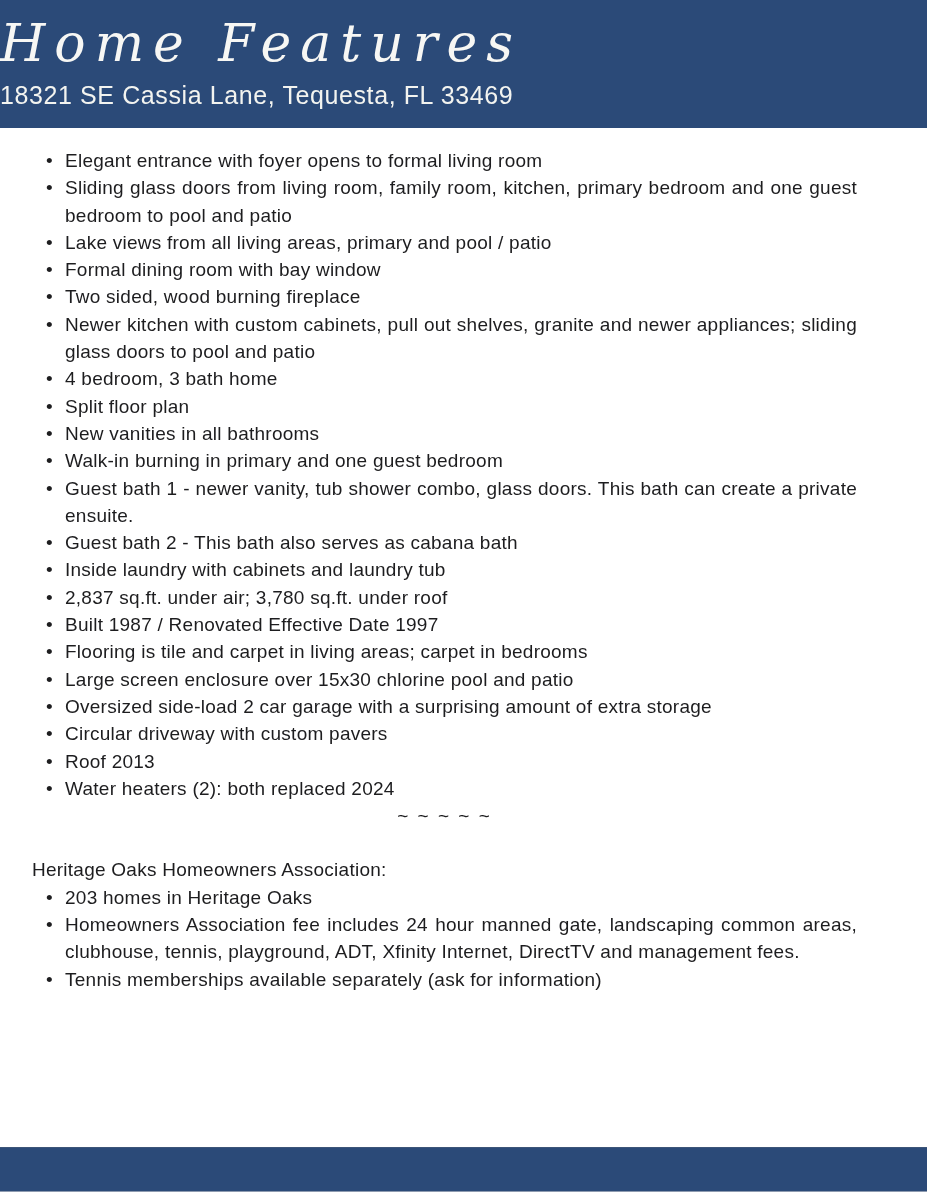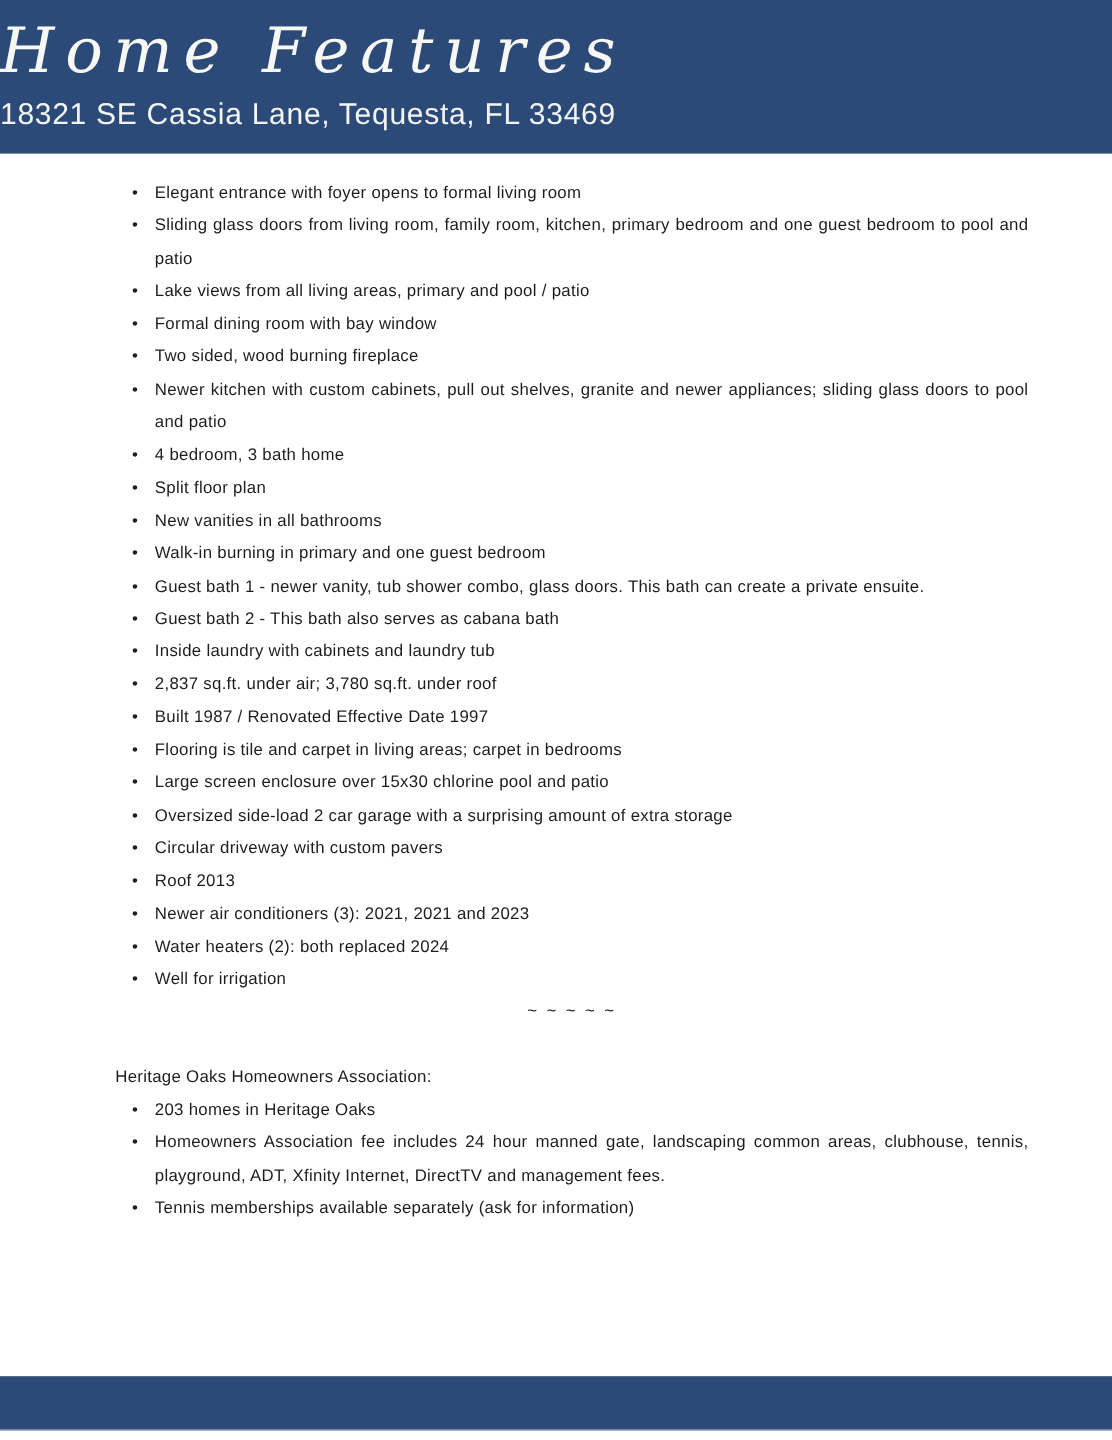--- a/index.html
+++ b/index.html
@@ -36,22 +36,22 @@
     color: #f3f4f0;
     font-size: 25px;
     line-height: 30px;
     letter-spacing: 0.6px;
     margin-top: 0;
     white-space: nowrap;
   }
 
   
   .content {
-    margin: 19px 70px 0 96px;
-    font-size: 14px;
+    margin: 19px 70px 0 32px;
+    font-size: 19px;
     line-height: 27.3px;
     letter-spacing: 0.25px;
   }
   ul.bullets {
     list-style: none;
     margin: 0;
     padding: 0;
     text-align: justify;
   }
   ul.bullets li {
@@ -111,23 +111,21 @@
       <li>Guest bath 1 - newer vanity, tub shower combo, glass doors.  This bath can create a private ensuite.</li>
       <li>Guest bath 2 - This bath also serves as cabana bath</li>
       <li>Inside laundry with cabinets and laundry tub</li>
       <li>2,837 sq.ft. under air; 3,780 sq.ft. under roof</li>
       <li>Built 1987 / Renovated Effective Date 1997</li>
       <li>Flooring is tile and carpet in living areas; carpet in bedrooms</li>
       <li>Large screen enclosure over 15x30 chlorine pool and patio</li>
       <li>Oversized side-load 2 car garage with a surprising amount of extra storage</li>
       <li>Circular driveway with custom pavers</li>
       <li>Roof 2013</li>
-      <li>Newer air conditioners (3): 2021, 2021 and 2023</li>
       <li>Water heaters (2): both replaced 2024</li>
-      <li>Well for irrigation</li>
     </ul>
 
     <div class="separator">~ ~ ~ ~ ~</div>
 
     <div class="hoa-heading">Heritage Oaks Homeowners Association:</div>
 
     <ul class="bullets">
       <li>203 homes in Heritage Oaks</li>
       <li>Homeowners Association fee includes 24 hour manned gate, landscaping common areas, clubhouse, tennis, playground, ADT, Xfinity Internet, DirectTV and management fees.</li>
       <li>Tennis memberships available separately (ask for information)</li>

